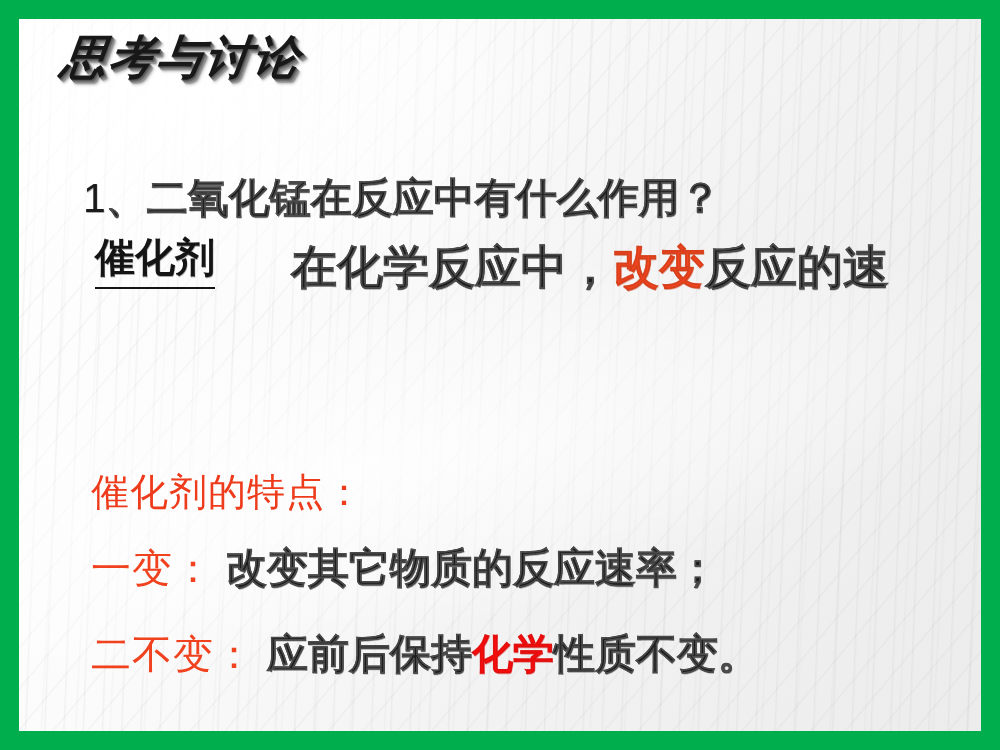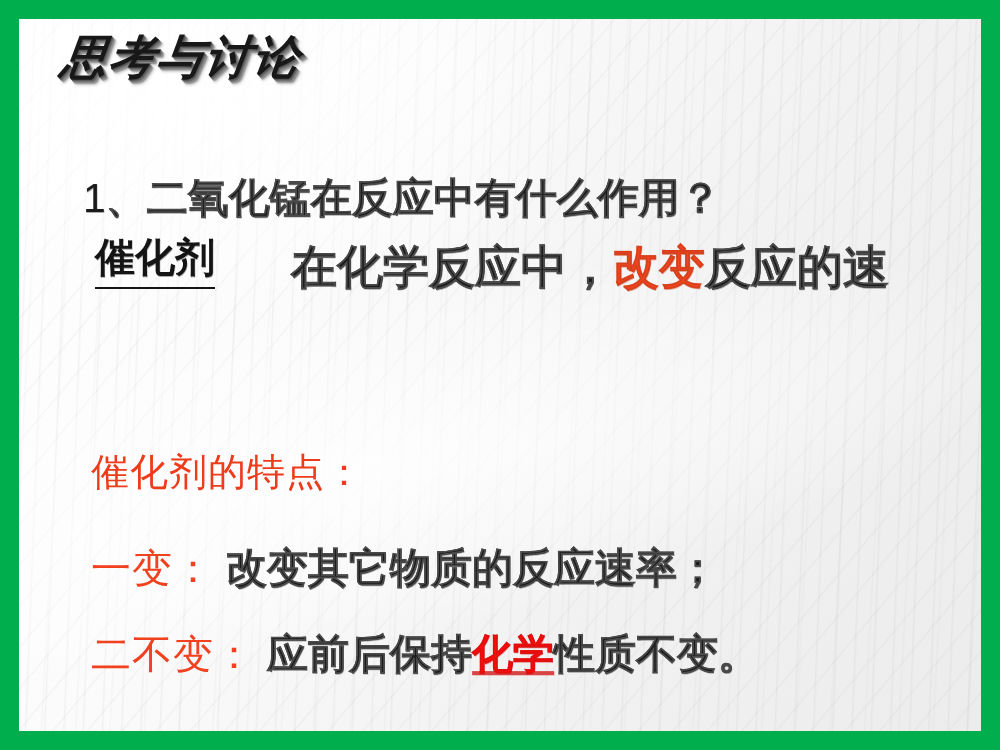--- a/index.html
+++ b/index.html
@@ -162,21 +162,21 @@
   }
 
   .def-l1 { left: 272px; top: 218px; font-size: 46px; }
   .def-l2 { left: 272px; top: 278px; font-size: 41px; }
   .def-l3 { left: 272px; top: 336px; font-size: 41px; }
 
   
   .feat-head {
     position: absolute;
     left: 72px;
-    top: 428px;
+    top: 448px;
     font-size: 38px;
     font-weight: 400;
     color: #EE3B1B;
     white-space: nowrap;
     letter-spacing: 1px;
   }
 
   .feat-row {
     position: absolute;
     white-space: nowrap;
@@ -205,21 +205,20 @@
   .bold-line .red,
   .feat-body .red {
     color: #F0451F;
     -webkit-text-stroke: 0.4px rgba(200,60,25,.6);
     text-shadow: 0.5px 0.5px 0 rgba(200,80,50,.45);
   }
   .pure-red {
     color: #FB0D0D;
     -webkit-text-stroke: 0.4px rgba(210,15,15,.6);
     text-shadow: 0.5px 0.5px 0 rgba(210,40,40,.45);
-    text-decoration: underline;
   }
 </style>
 </head>
 <body>
 
 <div class="slide">
   <div class="canvas">
 
     <div class="texture">
       <div class="tex-a"></div>

